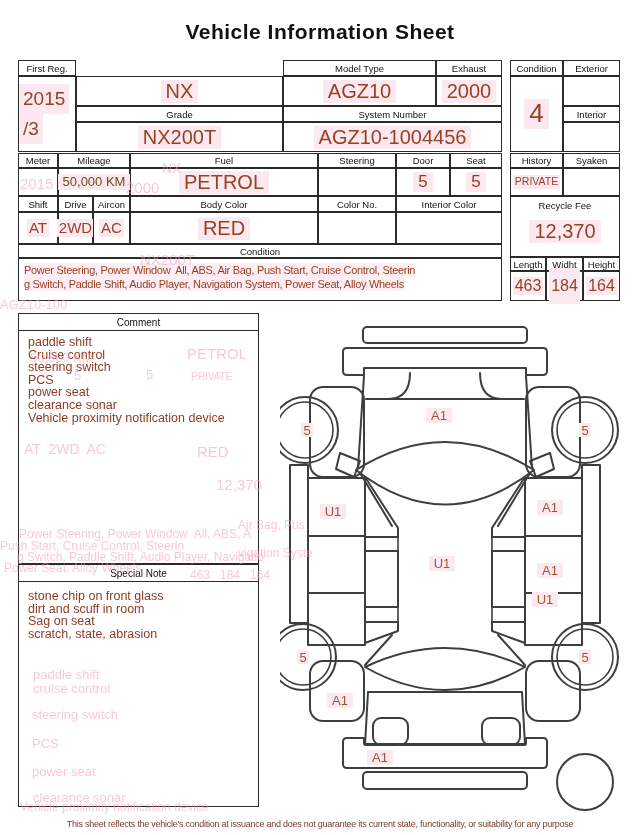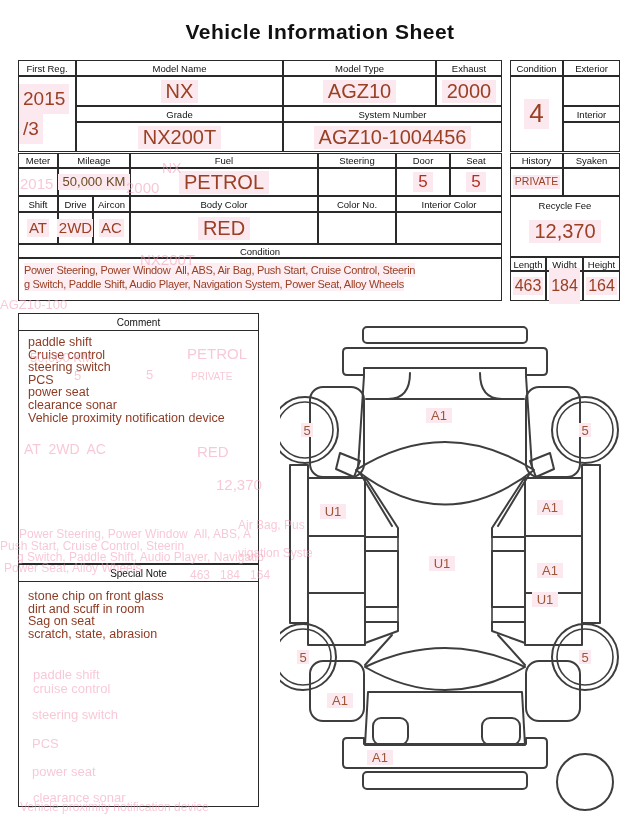--- a/index.html
+++ b/index.html
@@ -35,21 +35,20 @@
   .dlbl{font-size:13px;fill:#9c5638;font-family:"Liberation Sans",sans-serif;text-anchor:middle;}
 </style>
 </head>
 <body>
 
 <div class="sheet">
 
   <div class="title">Vehicle Information Sheet</div>
 
   <div class="cell hdr" style="left:18px;top:60px;width:58px;height:16px">First Reg.</div>
-  <div class="cell hdr" style="left:76px;top:60px;width:207px;height:16px">Model Name</div>
   <div class="cell hdr" style="left:283px;top:60px;width:153px;height:16px">Model Type</div>
   <div class="cell hdr" style="left:436px;top:60px;width:66px;height:16px">Exhaust</div>
 
   <div class="cell firstreg" style="left:18px;top:76px;width:58px;height:76px">
     <span class="hl val">2015</span>
     <span class="hl val">/3</span>
   </div>
   <div class="cell" style="left:76px;top:76px;width:207px;height:30px">
     <span class="hl val" style="font-size:20px">NX</span>
   </div>
@@ -296,13 +295,14 @@
     <text class="dlbl" x="270" y="260">A1</text>
     <text class="dlbl" x="265" y="289">U1</text>
     <text class="dlbl" x="60" y="390">A1</text>
     <text class="dlbl" x="100" y="447">A1</text>
     <text class="dlbl" x="27" y="120">5</text>
     <text class="dlbl" x="305" y="120">5</text>
     <text class="dlbl" x="23" y="347">5</text>
     <text class="dlbl" x="305" y="347">5</text>
   </svg>
 
+  <div class="footer">This sheet reflects the vehicle's condition at issuance and does not guarantee its current state, functionality, or suitability for any purpose</div>
 </div>
 
 </body></html>

